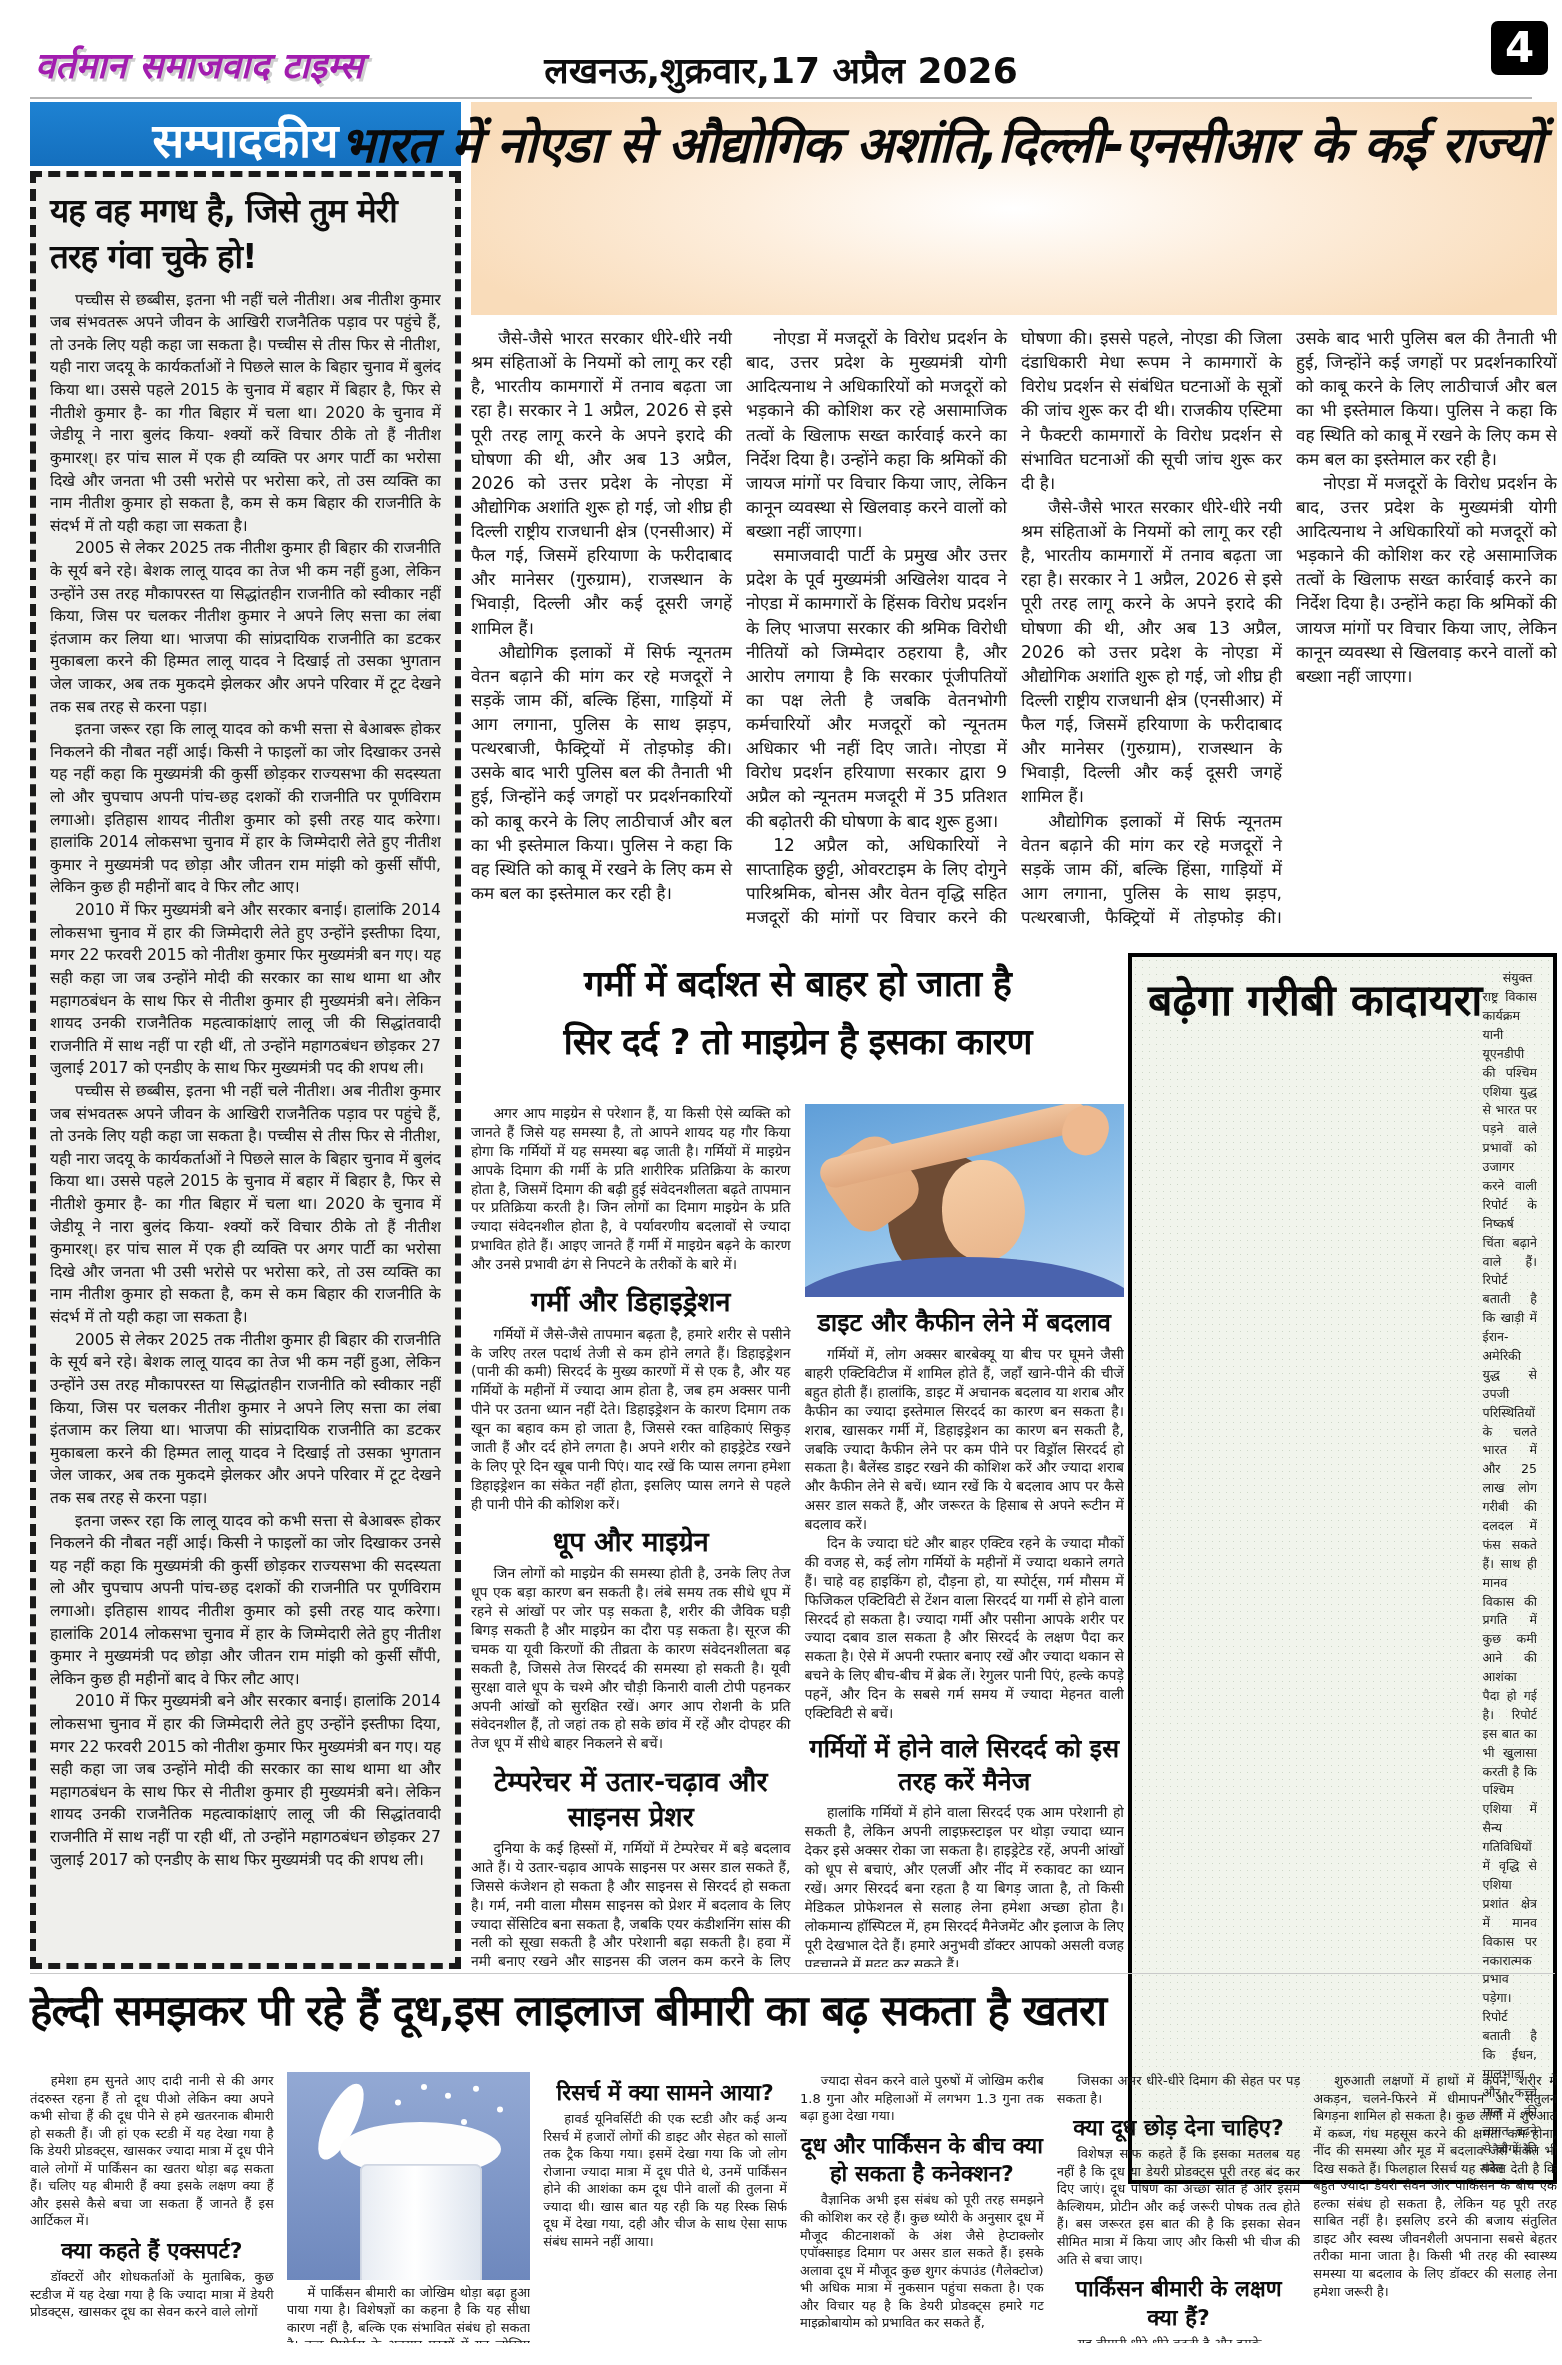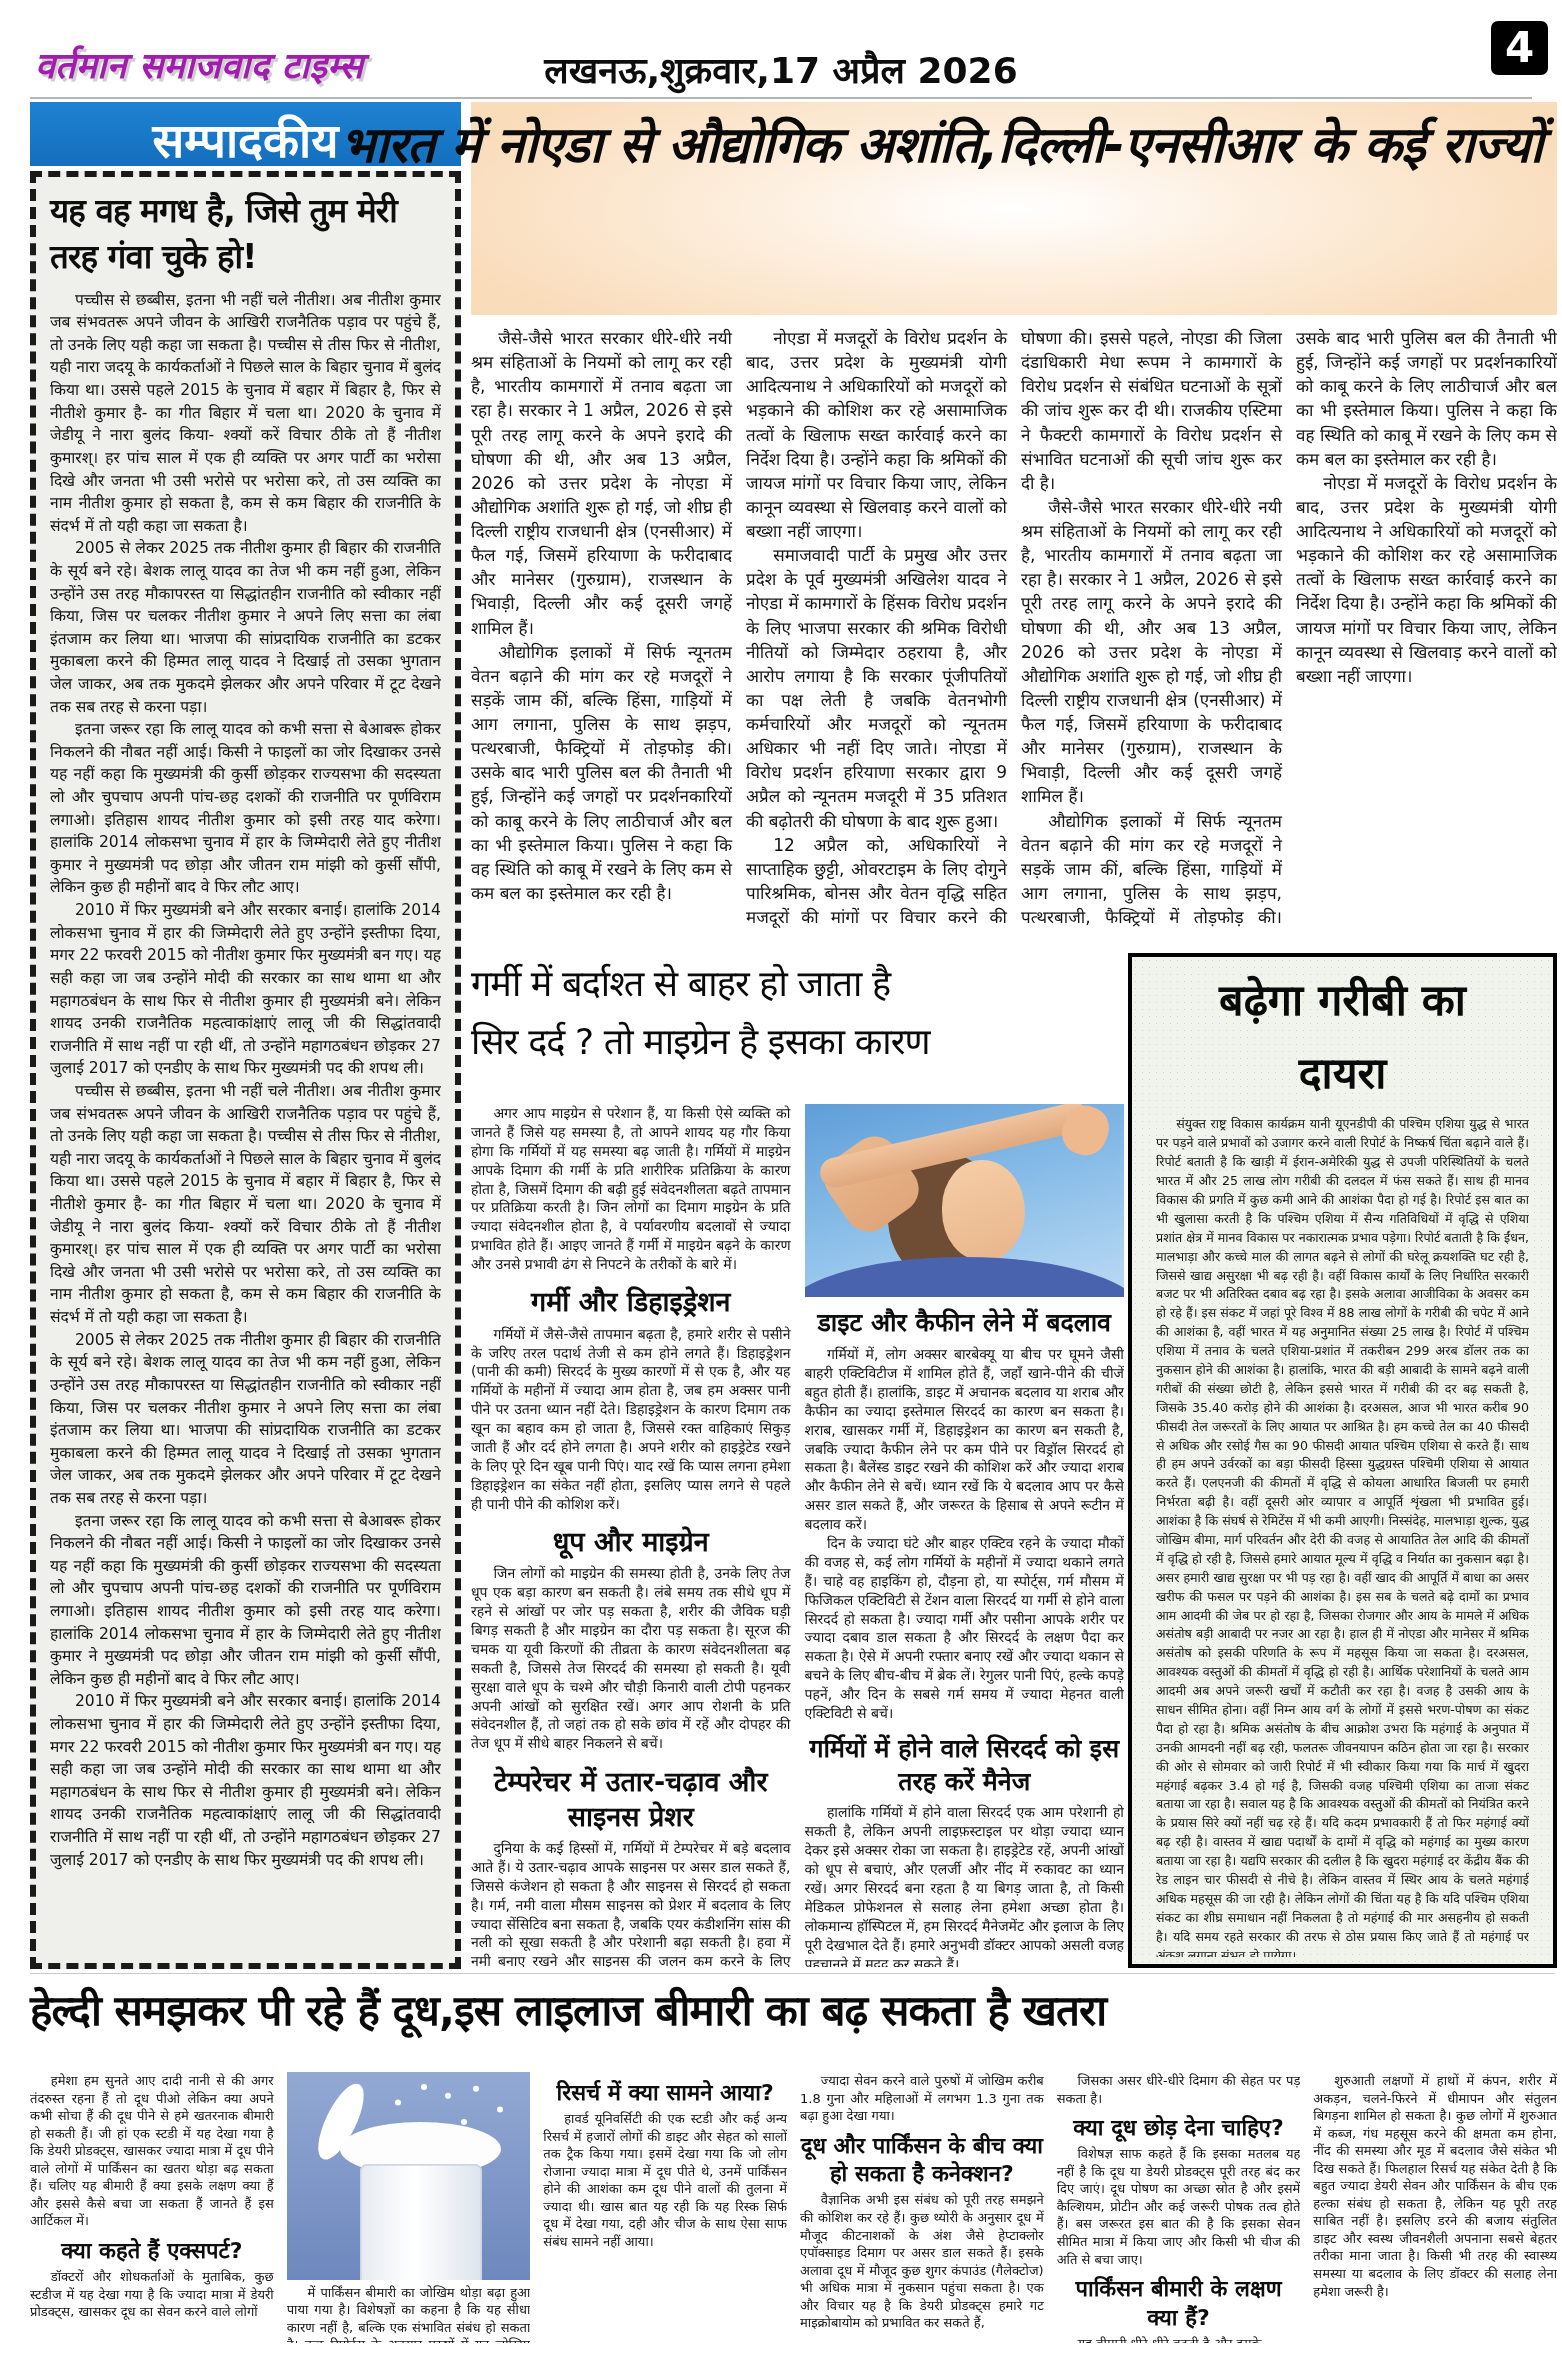--- a/index.html
+++ b/index.html
@@ -25,30 +25,30 @@
   
   .lead-headbox{left:471px;top:102px;width:1086px;height:213px;
      background:radial-gradient(ellipse 55% 75% at 50% 50%,#ffffff 0%,#fdeedd 45%,#f9dcba 100%);
      display:flex;justify-content:center;font-style:italic;}
   .lead-headbox div{font-size:50px;font-weight:bold;text-align:center;line-height:1.75;
      color:#0a0a0a;white-space:nowrap;letter-spacing:-0.9px;}
   .lead-body{left:471px;top:326px;width:1086px;height:613px;column-count:4;column-gap:14px;
      column-fill:auto;overflow:hidden;font-size:17px;line-height:1.42;text-align:justify;}
   
   .mig-head{left:471px;top:955px;width:653px;}
-  .mig-head div{font-size:36px;font-weight:normal;line-height:1.62;
+  .mig-head div{font-size:36px;font-weight:bold;text-align:center;line-height:1.62;
      white-space:nowrap;letter-spacing:-0.9px;color:#0a0a0a;}
   .mig-cols{left:471px;top:1104px;width:653px;height:863px;display:flex;gap:14px;}
   .mig-col{flex:1;overflow:hidden;font-size:14px;line-height:1.35;text-align:justify;}
   .mig-col .bh{font-size:27px;margin:10.4px 0 5.2px;line-height:1.3;}
   .mig-left .bh{text-align:center;}
   .mig-right .bh{text-align:center;font-size:25px;}
   
-  .pov-box{left:1128px;top:953px;width:429px;height:1015px;border:4.3px solid #000;
-     box-sizing:border-box;padding:7px 24px;display:flex;flex-direction:column;
+  .pov-box{left:1128px;top:953px;width:429px;height:1231px;border:4.3px solid #000;
+     box-sizing:border-box;padding:7px 16px;display:flex;flex-direction:row;
      background-color:#f1f4ec;background-image:radial-gradient(#ccd6c6 0.9px,transparent 1px);
      background-size:7px 7px;}
   .pov-h{font-size:43px;font-weight:bold;text-align:center;line-height:1.7;white-space:nowrap;color:#0a0a0a;}
   .pov-body{flex:1;overflow:hidden;font-size:12.6px;line-height:1.5;text-align:justify;margin-top:5.2px;}
   
   .milk-rule{left:30px;right:7px;top:1973px;height:0.9px;background:#c9c9c9;}
   .milk-head{left:30px;top:1980px;width:1527px;font-size:42px;font-weight:bold;
      white-space:nowrap;letter-spacing:-0.9px;color:#0a0a0a;}
   .milk-cols{left:30px;top:2072px;width:1527px;height:271px;display:flex;gap:13px;}
   .milk-col{flex:1;overflow:hidden;font-size:13px;line-height:1.35;text-align:justify;}

